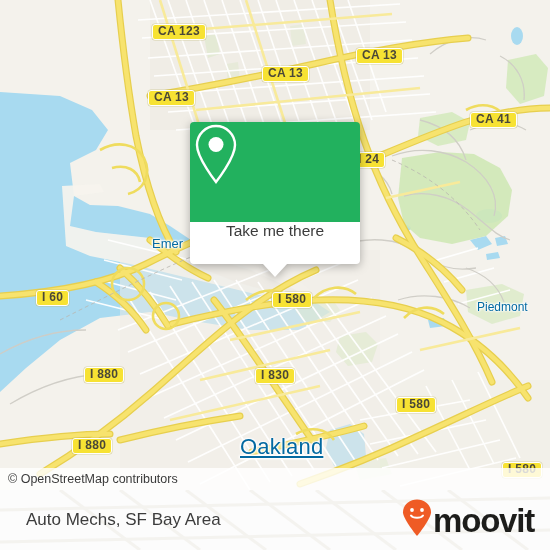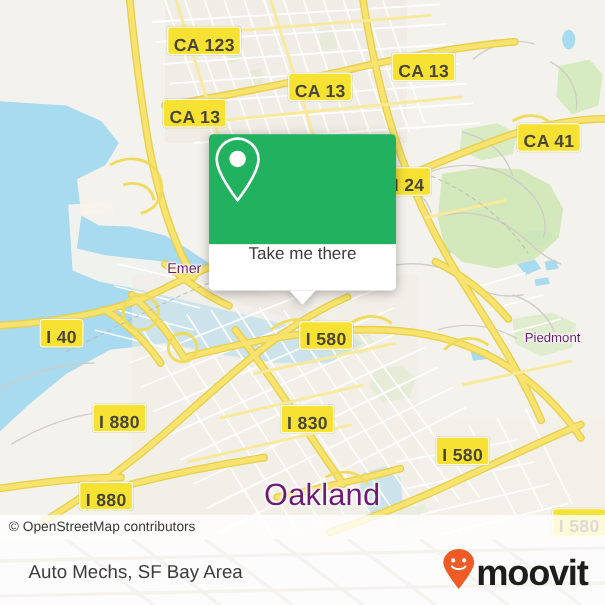--- a/index.html
+++ b/index.html
@@ -14,35 +14,35 @@
   #map{position:absolute;left:0;top:0;width:550px;height:490px;overflow:hidden;background:#f4f2ec;}
   #map svg{position:absolute;left:0;top:0;}
 
   
   .shield{
     position:absolute;
     background:#f7e233;
     border:1.5px solid #ffffff;
     border-radius:3px;
     color:#4a4738;
-    font-size:16px;
+    font-size:12px;
     font-weight:bold;
     letter-spacing:.3px;
-    padding:11px 5px 2px 5px;
+    padding:1px 5px 2px 5px;
     line-height:11px;
     white-space:nowrap;
     box-shadow:0 0 0 0.5px rgba(180,170,90,.45);
   }
   .place{
     position:absolute;
-    color:#701a75;
+    color:#0369a1;
     white-space:nowrap;
     text-shadow:0 0 3px #fff,0 0 3px #fff,0 0 2px #fff,1px 0 2px #fff,-1px 0 2px #fff;
   }
-  .place.big{font-size:28px;letter-spacing:.2px;}
+  .place.big{font-size:22px;letter-spacing:.2px;text-decoration:underline;}
   .place.mid{font-size:13px;}
   .place.small{font-size:12px;}
 
   
   #attribution{
     position:absolute;left:0;bottom:0;width:550px;height:22px;
     background:rgba(255,255,255,.80);
     color:#3a3a3a;font-size:12.5px;line-height:22px;
     padding-left:8px;box-sizing:border-box;white-space:nowrap;
   }
@@ -295,21 +295,21 @@
       </g>
     </svg>
 
     <div id="shield-layer">
         <div class="shield" style="left: 152px; top: 24px;">CA 123</div>
         <div class="shield" style="left: 262px; top: 66px;">CA 13</div>
         <div class="shield" style="left: 356px; top: 48px;">CA 13</div>
         <div class="shield" style="left: 148px; top: 90px;">CA 13</div>
         <div class="shield" style="left: 470px; top: 112px;">CA 41</div>
         <div class="shield" style="left: 352px; top: 152px;">I 24</div>
-        <div class="shield" style="left: 36px; top: 290px;">I 40</div>
+        <div class="shield" style="left: 36px; top: 290px;">I 60</div>
         <div class="shield" style="left: 272px; top: 292px;">I 580</div>
         <div class="shield" style="left: 84px; top: 367px;">I 880</div>
         <div class="shield" style="left: 255px; top: 368px;">I 830</div>
         <div class="shield" style="left: 396px; top: 397px;">I 580</div>
         <div class="shield" style="left: 72px; top: 438px;">I 880</div>
         <div class="shield" style="left: 502px; top: 462px;">I 580</div>
       </div>
 
     <div id="place-layer">
         <div class="place mid" style="left: 152px; top: 236px;">Emer</div>

